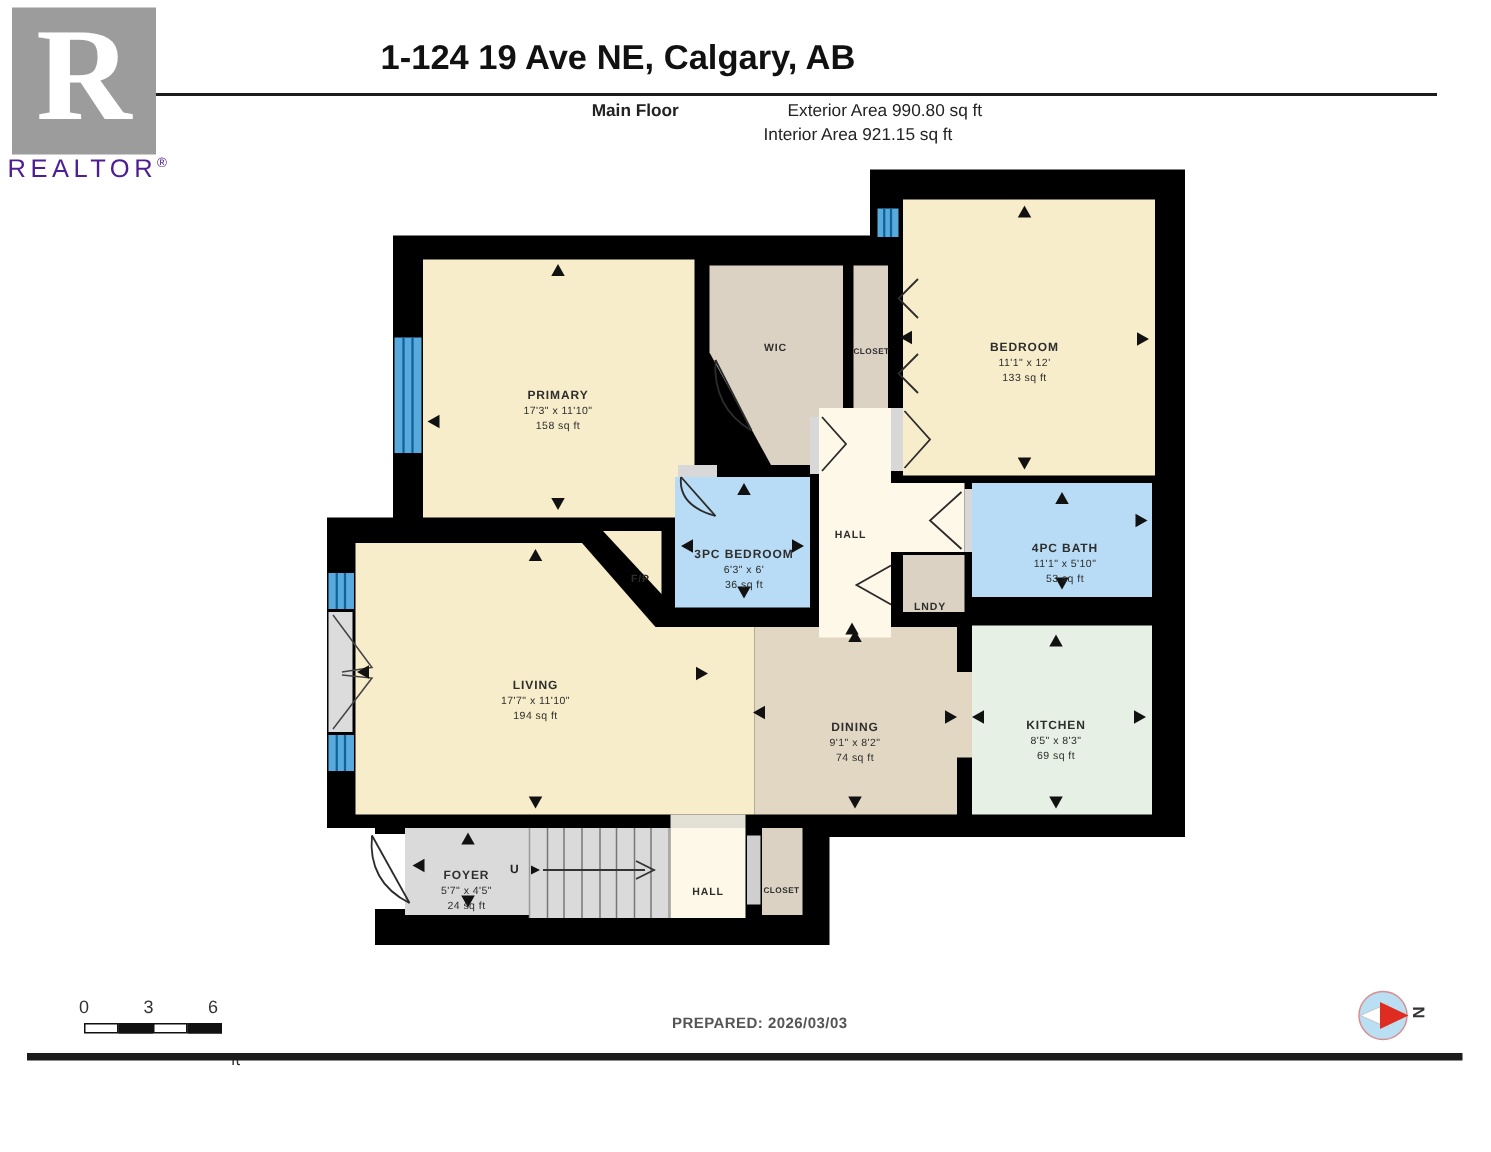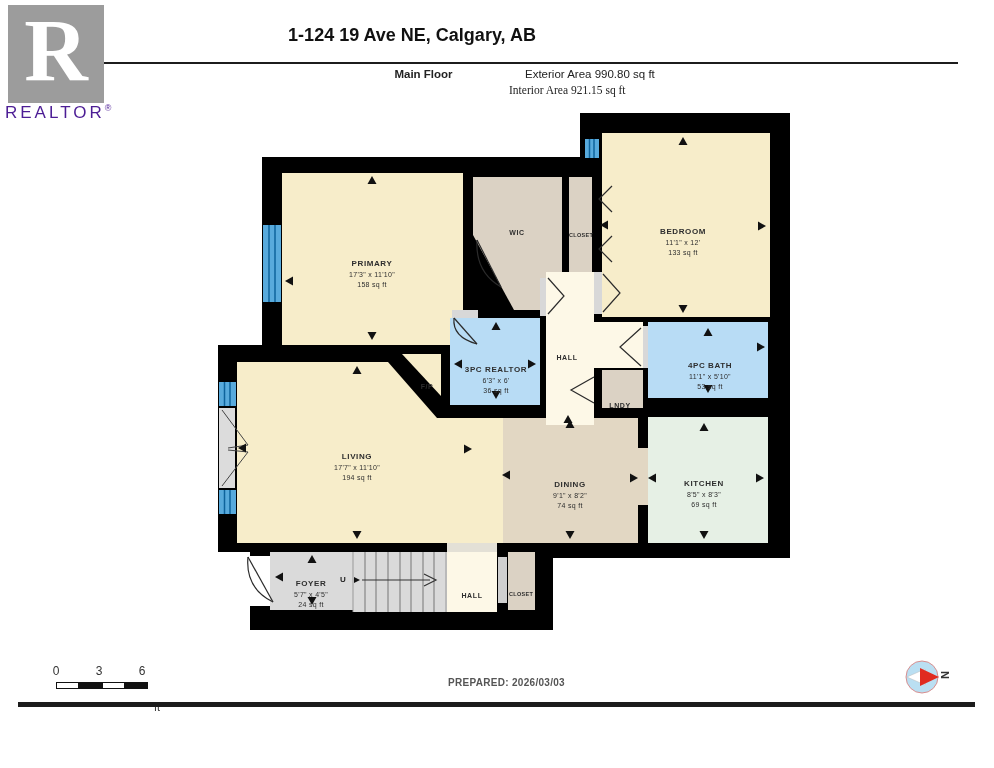--- a/index.html
+++ b/index.html
@@ -7,24 +7,24 @@
           font-family:"Liberation Sans", sans-serif;color:#222;}
   .abs{position:absolute;}
   
   #logo-box{left:8px;top:5px;width:96px;height:98px;background:#9c9c9c;display:flex;
             align-items:center;justify-content:center;}
   #logo-r{font-family:"Liberation Serif", serif;font-weight:bold;font-size:88px;color:#fff;
           line-height:1;margin-top:-6px;}
   #logo-word{left:5px;top:103px;font-size:17px;color:#4c1d95;letter-spacing:3px;}
   #logo-word sup{font-size:9px;letter-spacing:0;}
   #header-line{left:36px;top:62px;width:922px;height:2px;background:#1c1c1c;}
-  #title{left:0;top:25px;width:824px;text-align:center;font-size:18px;font-weight:bold;color:#111;}
+  #title{left:0;top:25px;width:824px;text-align:center;font-size:23px;font-weight:bold;color:#111;}
   #floor-label{left:350px;top:68px;width:147px;text-align:center;font-size:11.5px;font-weight:bold;}
   #ext-area{left:509px;top:68px;font-size:11.5px;padding-left:16px;}
-  #int-area{left:509px;top:84px;font-size:11.5px;font-family:Liberation Serif, serif;}
+  #int-area{left:509px;top:84px;font-size:11.5px;}
   
   .room-label{position:absolute;transform:translate(-50%,-50%);text-align:center;
               white-space:nowrap;color:#2e2e2e;line-height:1.45;}
   .rn{font-size:8px;font-weight:bold;letter-spacing:.6px;margin-top:32px;}
   .rd,.ra{font-size:7px;letter-spacing:.3px;}
   .tiny .rn{font-size:5.5px;letter-spacing:.3px;}
   .small .rn{font-size:7px;}
   
   #up-label{left:340px;top:575px;font-size:8px;font-weight:bold;}
   
@@ -199,21 +199,21 @@
   </div>
   <div class="room-label" style="left:683px;top:226px">
     <div class="rn">BEDROOM</div>
     <div class="rd">11'1" x 12'</div>
     <div class="ra">133 sq ft</div>
   </div>
   <div class="room-label small" style="left:567px;top:342px">
     <div class="rn">HALL</div>
   </div>
   <div class="room-label" style="left:496px;top:364px">
-    <div class="rn">3PC REALTOR</div>
+    <div class="rn">3PC BEDROOM</div>
     <div class="rd">6'3" x 6'</div>
     <div class="ra">36 sq ft</div>
   </div>
   <div class="room-label" style="left:710px;top:360px">
     <div class="rn">4PC BATH</div>
     <div class="rd">11'1" x 5'10"</div>
     <div class="ra">53 sq ft</div>
   </div>
   <div class="room-label small" style="left:620px;top:390px">
     <div class="rn">LNDY</div>

